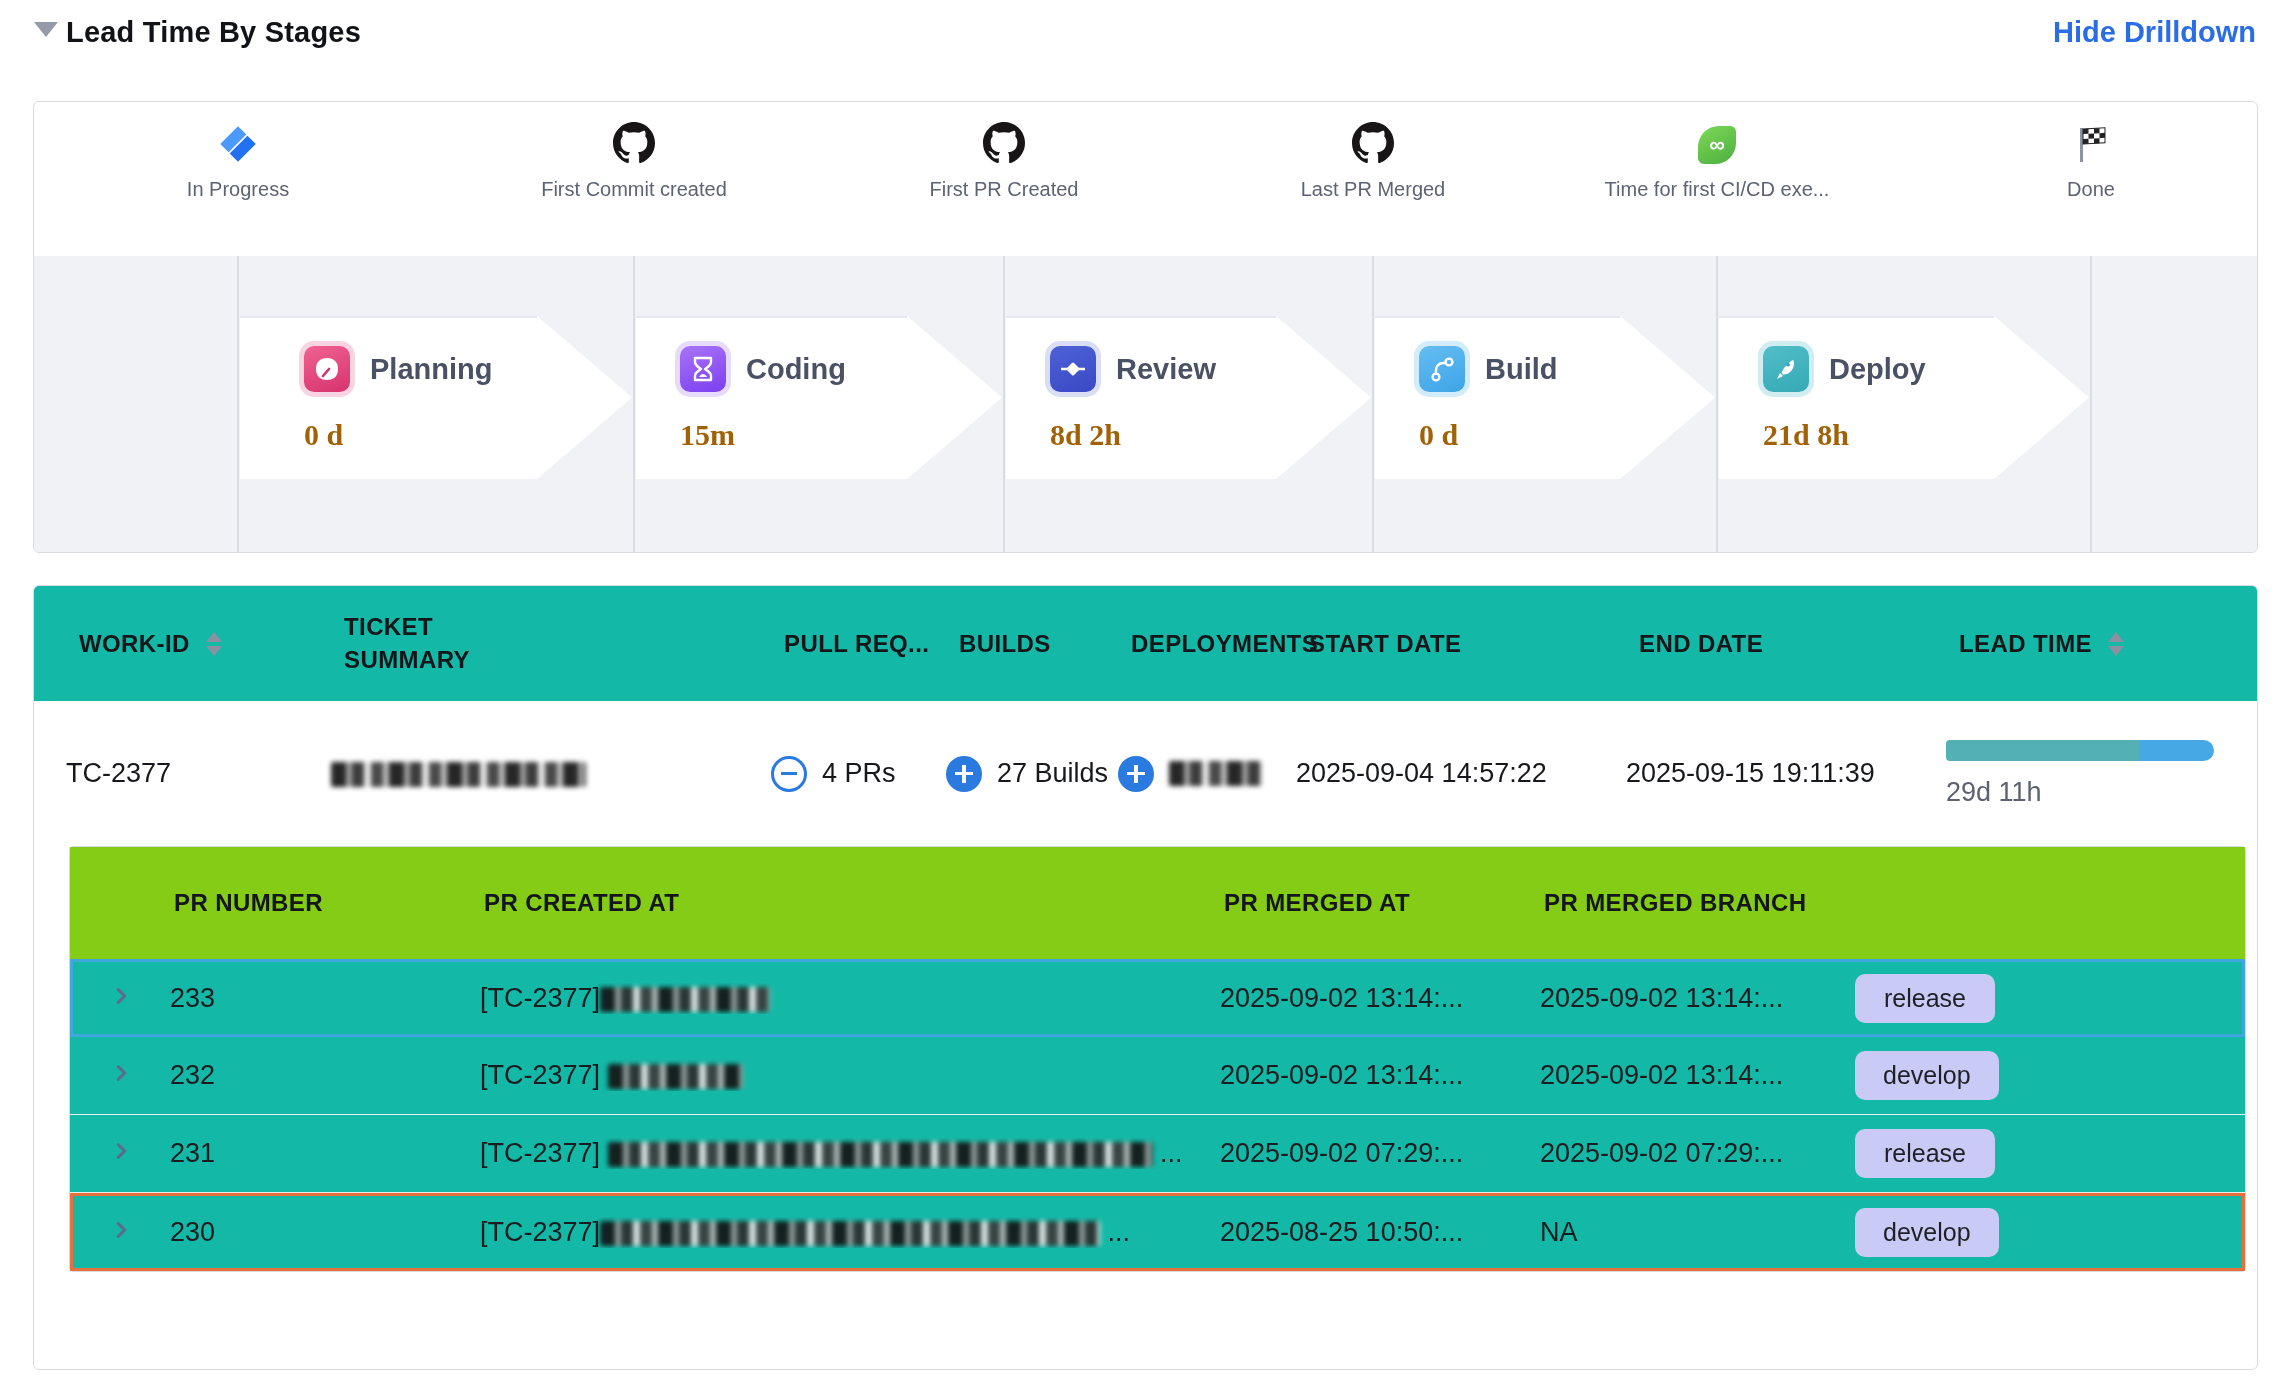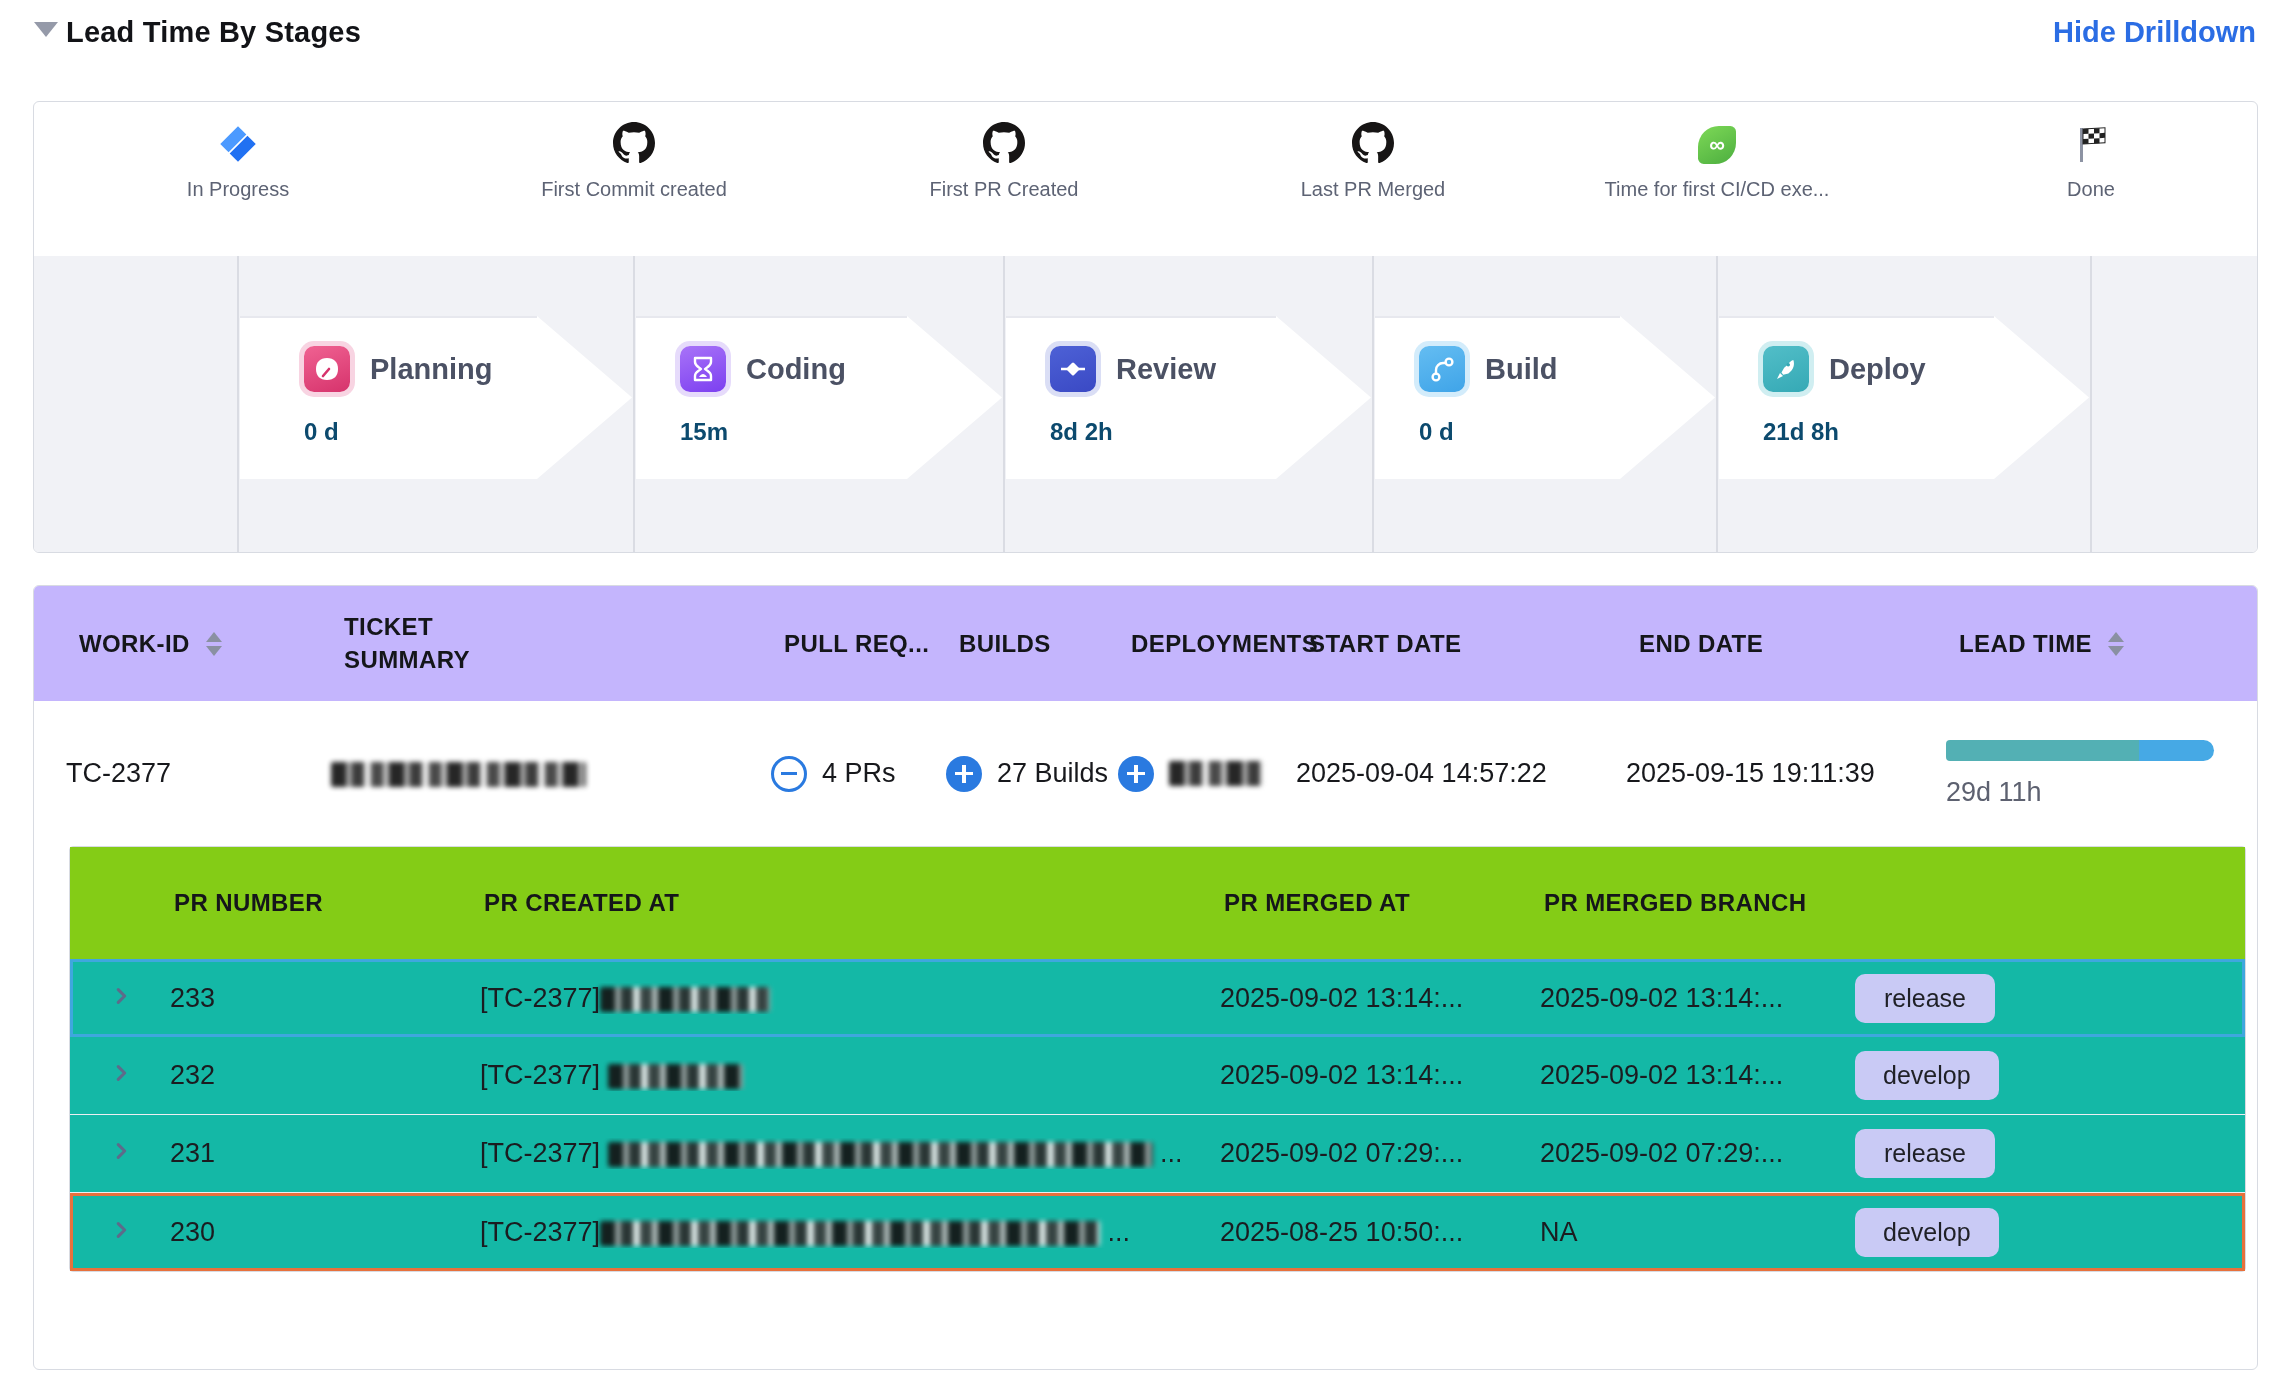--- a/index.html
+++ b/index.html
@@ -23,34 +23,34 @@
 
   .stage-band { position:absolute; left:0; top:154px; width:2223px; height:297px; background:#f1f2f6; }
   .vline { position:absolute; top:0; width:2px; height:100%; background:#dadce3; }
 
   .stage-card { position:absolute; top:60px; height:163px; background:#fff;
     clip-path: polygon(0 0, calc(100% - 95px) 0, 100% 50%, calc(100% - 95px) 100%, 0 100%); }
   .stage-card::before { content:""; position:absolute; left:0; top:0; height:2px; width:calc(100% - 95px); background:#e7e8ee; }
   .card-head { display:flex; align-items:center; gap:20px; margin:30px 0 0 44px; }
   .card-ico { width:46px; height:46px; border-radius:10px; display:flex; align-items:center; justify-content:center; flex:0 0 auto; }
   .card-name { font-size:29px; font-weight:bold; color:#4b5164; }
-  .card-dur  { margin:26px 0 0 44px; font-size:24px; font-weight:bold; color:#0c4a6e; }
+  .card-dur  { margin:26px 0 0 44px; font-size:30px; font-weight:bold; color:#a16207;font-family:Liberation Serif, serif; }
 
   .ico-planning { background:linear-gradient(160deg,#f06292,#d6336c); box-shadow:0 0 0 5px #f8d4e2; }
   .ico-coding   { background:linear-gradient(160deg,#a873f8,#7c3ff0); box-shadow:0 0 0 5px #e6dbfb; }
   .ico-review   { background:linear-gradient(160deg,#4d61d6,#3a49c4); box-shadow:0 0 0 5px #dadef5; }
   .ico-build    { background:linear-gradient(160deg,#64bdf2,#3fa4e8); box-shadow:0 0 0 5px #d3ecfb; }
   .ico-deploy   { background:linear-gradient(160deg,#52bec8,#35a9b5); box-shadow:0 0 0 5px #d0eef1; }
 
   
   .work-panel { position:absolute; left:33px; top:585px; width:2225px; height:785px;
     background:#fff; border:1px solid #d8dbe2; border-radius:6px; }
   .work-grid { display:grid; grid-template-columns:265px 440px 175px 172px 178px 330px 320px 1fr;
     align-items:center; padding:0 32px; }
-  .work-head { height:115px; background:#c4b5fd; border-radius:5px 5px 0 0;padding-left:45px; }
+  .work-head { height:115px; background:#14b8a6; border-radius:5px 5px 0 0;padding-left:45px; }
   .work-head .hcell { font-size:24px; font-weight:bold; color:#15161a; letter-spacing:.4px; display:flex; align-items:center; }
   .hwrap { max-width:130px; line-height:1.35; }
   .sort { display:inline-flex; flex-direction:column; gap:4px; margin-left:16px; cursor:pointer; }
   .sort i { display:block; width:0; height:0; border-left:8px solid transparent; border-right:8px solid transparent; }
   .sort .up   { border-bottom:10px solid #8a90a2; }
   .sort .down { border-top:10px solid #8a90a2; }
 
   .work-row { height:145px; font-size:27px; color:#17181c; }
   .cell-flex { display:flex; align-items:center; gap:15px; }
 

